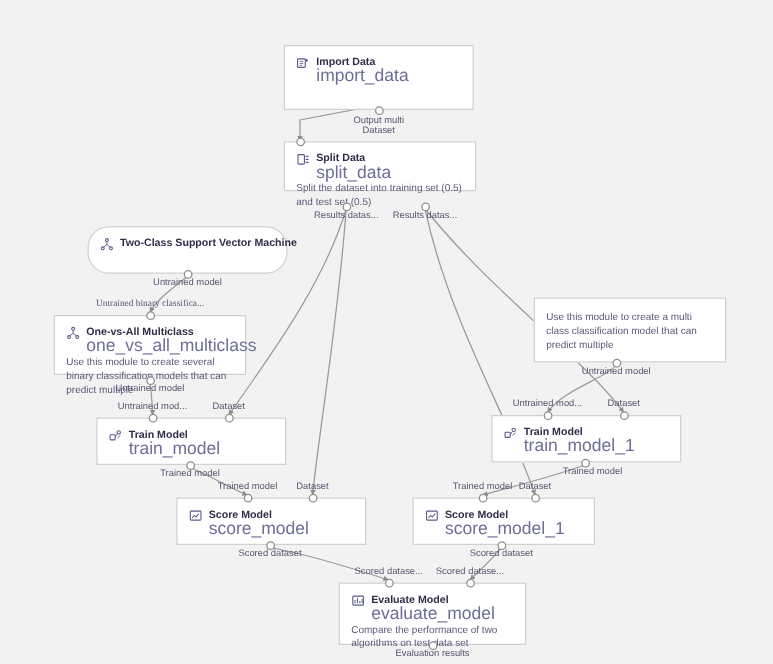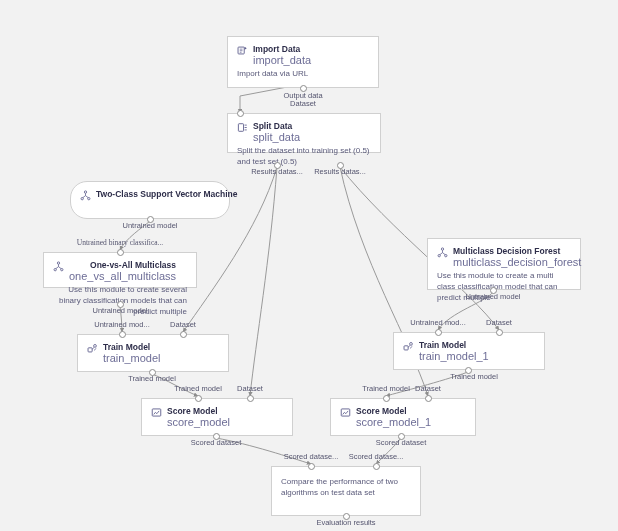--- a/index.html
+++ b/index.html
@@ -41,21 +41,21 @@
   .node-icon svg{display:block;width:11px;height:11px;}
   .node-titles{display:block;}
   .node-title{
     font-size:8.5px;
     font-weight:bold;
     color:#2e2e4a;
     line-height:11px;
     white-space:nowrap;
   }
   .node-sub{
-    font-size:11px;
+    font-size:14px;
     color:#6d6d96;
     line-height:11px;
     white-space:nowrap;
   }
   .node-desc{
     font-size:8px;
     color:#5a5a7a;
     line-height:11px;
     margin-top:2px;
     max-width:100%;
@@ -119,21 +119,20 @@
               <rect x="1.5" y="3" width="9" height="10" rx="1" fill="none" stroke="currentColor" stroke-width="1.3"></rect>
               <path d="M4 6h4M4 8.3h4M4 10.6h2.6" stroke="currentColor" stroke-width="1"></path>
               <path d="M11 2.5l3.2 2.2-3.2 2.2z" fill="currentColor"></path>
             </svg>
           </span>
           <span class="node-titles">
             <div class="node-title">Import Data</div>
             <div class="node-sub">import_data</div>
           </span>
         </div>
-        <div class="node-desc">Import data via URL</div>
       </div>
       <div class="node" style="left: 227px; top: 113px; width: 154px; height: 40px;">
         <div class="node-head">
           <span class="node-icon">
             <svg viewBox="0 0 16 16">
               <rect x="2" y="2.5" width="7.5" height="11" rx="1" fill="none" stroke="currentColor" stroke-width="1.3"></rect>
               <path d="M11 4.5h3.2M11 8h3.2M11 11.5h3.2" stroke="currentColor" stroke-width="1.2"></path>
             </svg>
           </span>
           <span class="node-titles">
@@ -151,52 +150,38 @@
               <circle cx="3.2" cy="12.6" r="1.7" fill="none" stroke="currentColor" stroke-width="1.2"></circle>
               <circle cx="12.8" cy="12.6" r="1.7" fill="none" stroke="currentColor" stroke-width="1.2"></circle>
               <path d="M8 4.8v3.4M8 8.2L4.1 11.2M8 8.2l3.9 3" stroke="currentColor" stroke-width="1.1" fill="none"></path>
             </svg>
           </span>
           <span class="node-titles">
             <div class="node-title">Two-Class Support Vector Machine</div>
           </span>
         </div>
       </div>
-      <div class="node" style="left: 43px; top: 252px; width: 154px; height: 36px; text-align: right;">
+      <div class="node" style="left: 43px; top: 252px; width: 154px; height: 48px;">
         <div class="node-head">
           <span class="node-icon">
             <svg viewBox="0 0 16 16">
               <circle cx="8" cy="3" r="1.7" fill="none" stroke="currentColor" stroke-width="1.2"></circle>
               <circle cx="3.2" cy="12.6" r="1.7" fill="none" stroke="currentColor" stroke-width="1.2"></circle>
               <circle cx="12.8" cy="12.6" r="1.7" fill="none" stroke="currentColor" stroke-width="1.2"></circle>
               <path d="M8 4.8v3.4M8 8.2L4.1 11.2M8 8.2l3.9 3" stroke="currentColor" stroke-width="1.1" fill="none"></path>
             </svg>
           </span>
           <span class="node-titles">
             <div class="node-title">One-vs-All Multiclass</div>
             <div class="node-sub">one_vs_all_multiclass</div>
           </span>
         </div>
         <div class="node-desc">Use this module to create several binary classification models that can predict multiple</div>
       </div>
       <div class="node" style="left: 427px; top: 238px; width: 154px; height: 52px;">
-        <div class="node-head">
-          <span class="node-icon">
-            <svg viewBox="0 0 16 16">
-              <circle cx="8" cy="3" r="1.7" fill="none" stroke="currentColor" stroke-width="1.2"></circle>
-              <circle cx="3.2" cy="12.6" r="1.7" fill="none" stroke="currentColor" stroke-width="1.2"></circle>
-              <circle cx="12.8" cy="12.6" r="1.7" fill="none" stroke="currentColor" stroke-width="1.2"></circle>
-              <path d="M8 4.8v3.4M8 8.2L4.1 11.2M8 8.2l3.9 3" stroke="currentColor" stroke-width="1.1" fill="none"></path>
-            </svg>
-          </span>
-          <span class="node-titles">
-            <div class="node-title">Multiclass Decision Forest</div>
-            <div class="node-sub">multiclass_decision_forest</div>
-          </span>
-        </div>
         <div class="node-desc">Use this module to create a multi class classification model that can predict multiple</div>
       </div>
       <div class="node" style="left: 77px; top: 334px; width: 152px; height: 38px;">
         <div class="node-head">
           <span class="node-icon">
             <svg viewBox="0 0 16 16">
               <rect x="1.5" y="7" width="6" height="6" rx="1" fill="none" stroke="currentColor" stroke-width="1.3"></rect>
               <circle cx="11.6" cy="4.2" r="2" fill="none" stroke="currentColor" stroke-width="1.2"></circle>
               <path d="M7.8 9.2l2.2-3M10.2 10.8l3.4-3.2" stroke="currentColor" stroke-width="1.1"></path>
             </svg>
@@ -244,25 +229,37 @@
               <path d="M4 10.8l2.4-3 2.1 1.9 3.3-4" stroke="currentColor" stroke-width="1.2" fill="none"></path>
             </svg>
           </span>
           <span class="node-titles">
             <div class="node-title">Score Model</div>
             <div class="node-sub">score_model_1</div>
           </span>
         </div>
       </div>
       <div class="node" style="left: 271px; top: 466px; width: 150px; height: 50px;">
+        <div class="node-head">
+          <span class="node-icon">
+            <svg viewBox="0 0 16 16">
+              <rect x="1.8" y="2.8" width="12.4" height="10.4" rx="1" fill="none" stroke="currentColor" stroke-width="1.3"></rect>
+              <path d="M4.4 11V7.2M7.2 11V4.8M10 11V8.4M12.6 11V6" stroke="currentColor" stroke-width="1.2"></path>
+            </svg>
+          </span>
+          <span class="node-titles">
+            <div class="node-title">Evaluate Model</div>
+            <div class="node-sub">evaluate_model</div>
+          </span>
+        </div>
         <div class="node-desc">Compare the performance of two algorithms on test data set</div>
       </div>
     </div>
   <div id="ports-layer">
-      <div class="port-label" style="left: 303px; top: 91px; transform: translateX(-50%);">Output data</div>
+      <div class="port-label" style="left: 303px; top: 91px; transform: translateX(-50%);">Output multi</div>
       <div class="port" style="left: 299.5px; top: 84.5px;"></div>
       <div class="port-label" style="left: 303px; top: 99px; transform: translateX(-50%);">Dataset</div>
       <div class="port" style="left: 236.5px; top: 109.5px;"></div>
       <div class="port-label" style="left: 277px; top: 167px; transform: translateX(-50%);">Results datas...</div>
       <div class="port" style="left: 273.5px; top: 161.5px;"></div>
       <div class="port-label" style="left: 340px; top: 167px; transform: translateX(-50%);">Results datas...</div>
       <div class="port" style="left: 336.5px; top: 161.5px;"></div>
       <div class="port-label" style="left: 150px; top: 221px; transform: translateX(-50%);">Untrained model</div>
       <div class="port" style="left: 146.5px; top: 215.5px;"></div>
       <div class="port-label" style="left: 120px; top: 238px; transform: translateX(-50%); font-family: Liberation Serif, serif;">Untrained binary classifica...</div>

